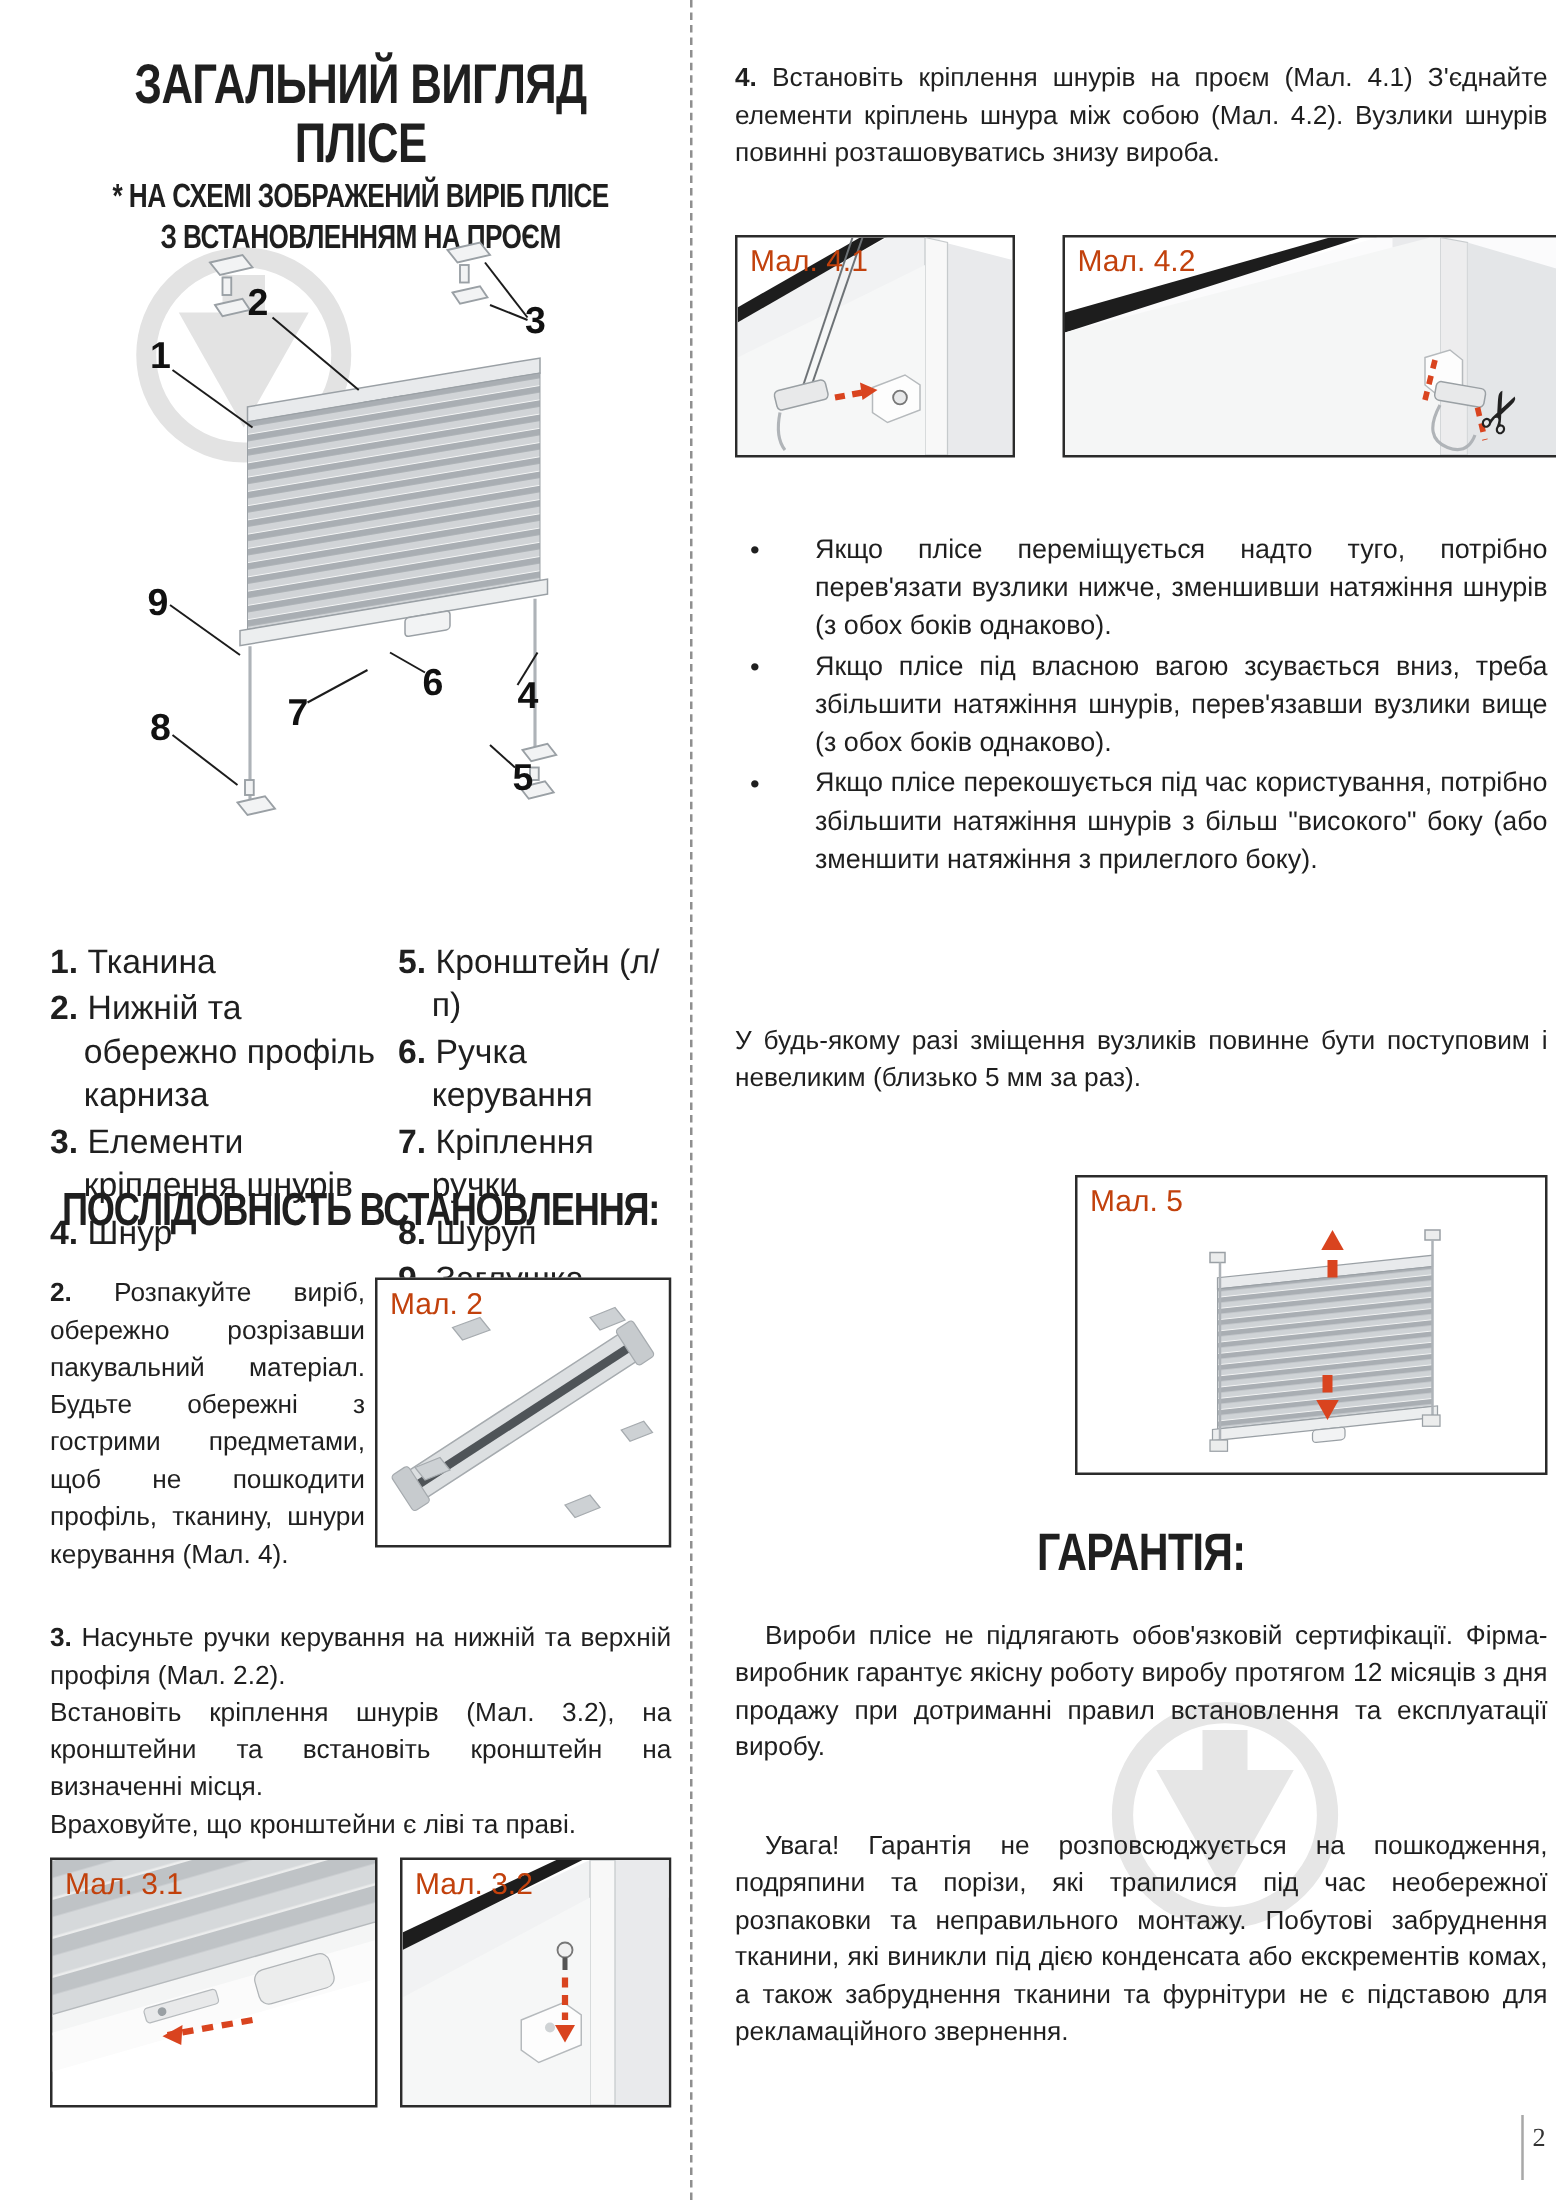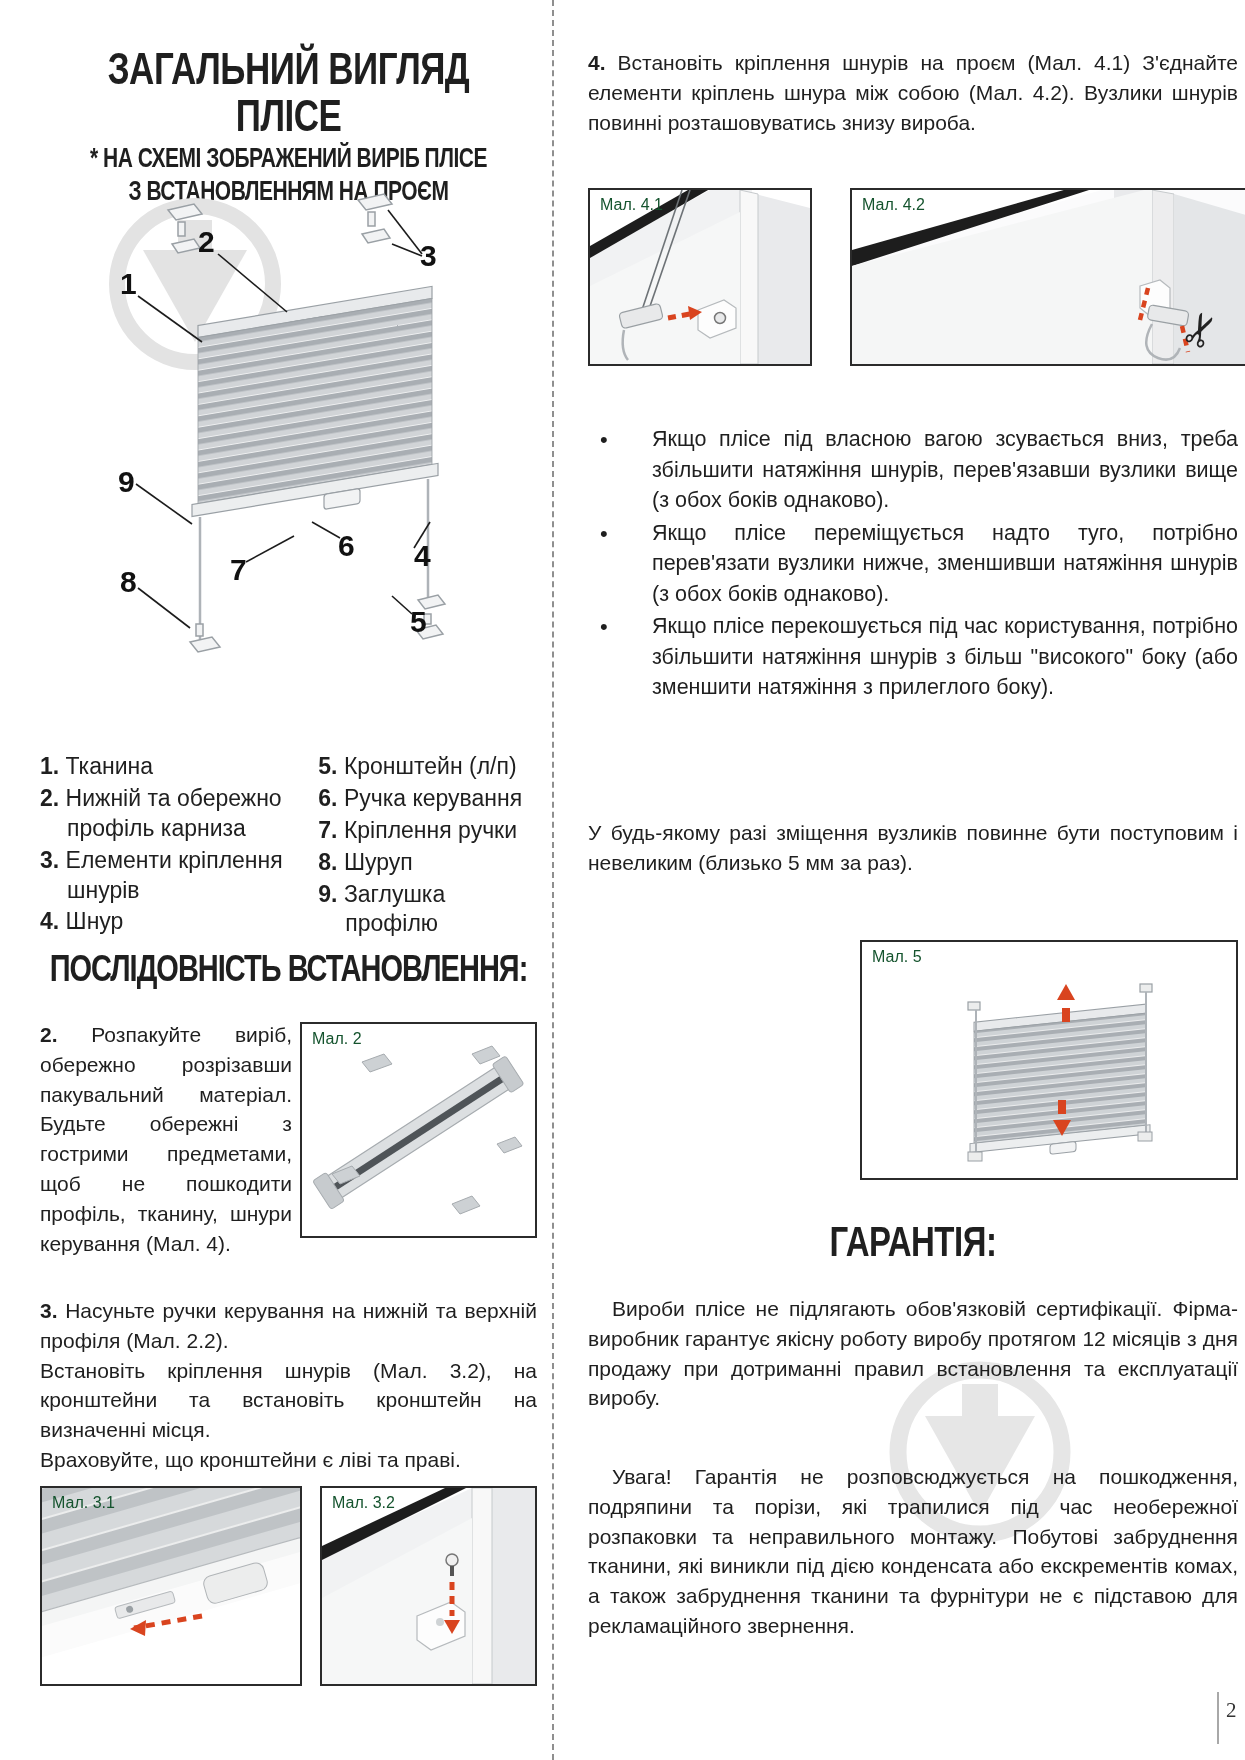--- a/index.html
+++ b/index.html
@@ -11,22 +11,22 @@
   .col-left{position:absolute;left:40px;top:0;width:497px;height:1760px;}
   .col-right{position:absolute;left:588px;top:0;width:650px;height:1760px;}
   .cond{transform:scaleY(1.28);transform-origin:50% 0;letter-spacing:-.5px;font-weight:bold;}
   .title{position:absolute;left:0;width:100%;text-align:center;font-size:35px;line-height:1.06;}
   .subtitle{position:absolute;left:0;width:100%;text-align:center;font-size:21px;line-height:1.25;}
   .sectitle{position:absolute;left:0;width:100%;text-align:center;font-size:29px;white-space:nowrap;letter-spacing:-1px;}
   .wtitle{position:absolute;left:0;width:100%;text-align:center;font-size:33px;}
   p{margin:0;}
   .body-t{font-size:21px;line-height:1.42;text-align:justify;}
   .figbox{position:absolute;border:2px solid #2b2b2b;background:#fff;box-sizing:border-box;overflow:hidden;}
-  .figlabel{position:absolute;left:10px;top:6px;font-size:16px;color:#14532d;z-index:3;}
-  .legend{position:absolute;display:flex;width:100%;font-size:23px;line-height:1.3;}
+  .figlabel{position:absolute;left:10px;top:6px;font-size:24px;color:#c2410c;z-index:3;}
+  .legend{position:absolute;display:flex;width:100%;font-size:27px;line-height:1.3;justify-content:space-between;}
   .legend ul{list-style:none;margin:0;padding:0;}
   .legend li{padding-left:27px;text-indent:-27px;margin-bottom:2px;}
   .leg-l{width:56%;}.leg-r{width:44%;}
   .r-bullets{list-style:none;margin:0;padding:0;}
   .r-bullets li{position:relative;padding-left:64px;font-size:21.5px;line-height:1.42;text-align:justify;margin-bottom:2px;}
   .r-bullets li::before{content:"\2022";position:absolute;left:12px;top:0;font-size:22px;}
   .indent{text-indent:24px;}
   .pagenum-line{position:absolute;left:1217px;top:1692px;width:2px;height:52px;background:#a8a8a8;}
   .pagenum{position:absolute;left:1226px;top:1698px;font-family:"Liberation Serif",serif;font-size:21px;color:#333;}
   svg text.callout{font-family:"Liberation Sans",sans-serif;font-weight:bold;font-size:30px;fill:#111;}
@@ -263,22 +263,22 @@
         </g>
         <g stroke="#d9441f" stroke-width="4.5" stroke-dasharray="7 6">
           <line x1="296" y1="98" x2="288" y2="130"></line>
           <line x1="330" y1="136" x2="336" y2="162"></line>
         </g>
         <text x="330" y="156" font-size="44" transform="rotate(-65 348 140)" fill="#222">✂</text>
       </svg>
     </div>
 
     <ul class="r-bullets" style="position:absolute;top:424px;left:0;width:650px;">
+      <li>Якщо плісе переміщується надто туго, потрібно перев'язати вузлики нижче, зменшивши натяжіння шнурів (з обох боків однаково).</li>
       <li>Якщо плісе під власною вагою зсувається вниз, треба збільшити натяжіння шнурів, перев'язавши вузлики вище (з обох боків однаково).</li>
-      <li>Якщо плісе переміщується надто туго, потрібно перев'язати вузлики нижче, зменшивши натяжіння шнурів (з обох боків однаково).</li>
       <li>Якщо плісе перекошується під час користування, потрібно збільшити натяжіння шнурів з більш "високого" боку (або зменшити натяжіння з прилеглого боку).</li>
     </ul>
 
     <div style="position:absolute;top:818px;left:0;width:650px;">
       <p class="body-t">У будь-якому разі зміщення вузликів повинне бути поступовим і невеликим (близько 5 мм за раз).</p>
     </div>
 
     <div class="figbox" style="left:272px;top:940px;width:378px;height:240px;">
       <span class="figlabel">Мал. 5</span>
       <svg width="374" height="236" viewBox="0 0 374 236">

